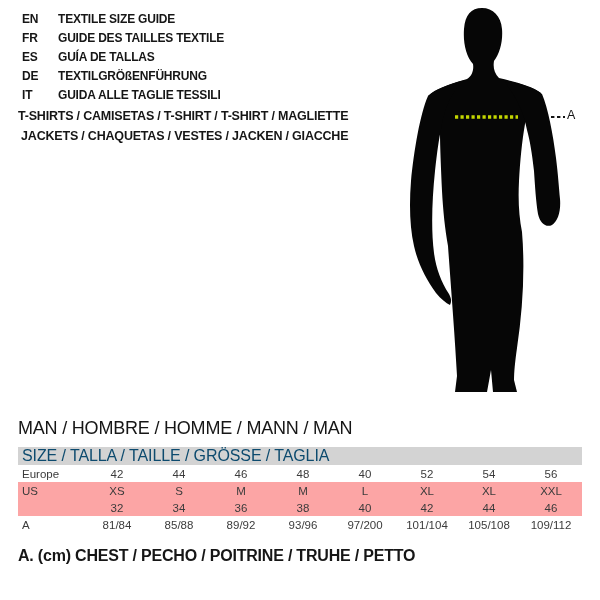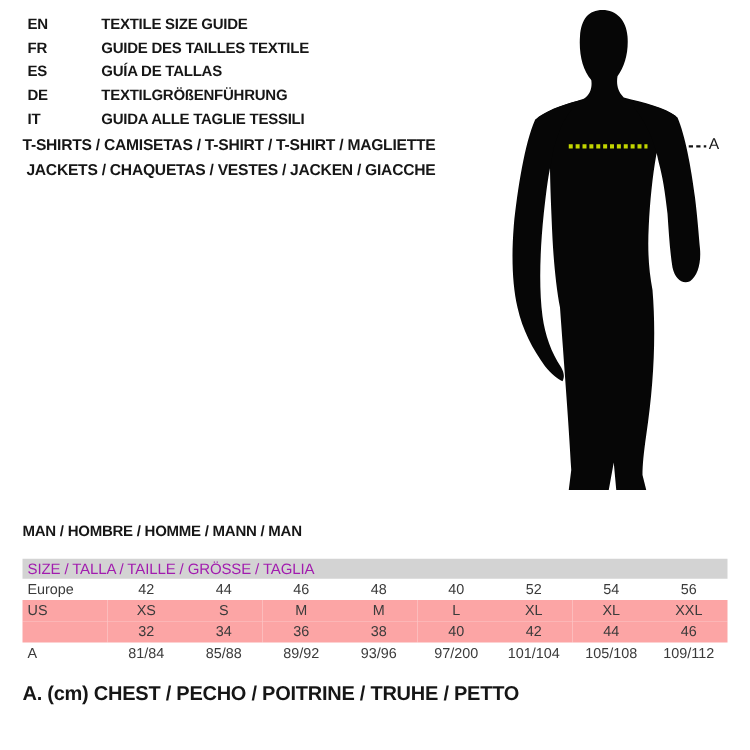--- a/index.html
+++ b/index.html
@@ -2,39 +2,39 @@
 <html><head>
 <meta charset="utf-8">
 <style>
   html,body{margin:0;padding:0;background:#ffffff;}
   #canvas{
     position:relative;width:600px;height:600px;background:#ffffff;overflow:hidden;
     font-family:"Liberation Sans", sans-serif;color:#161616;
   }
   
   .lang-list{position:absolute;left:22px;top:10px;}
-  .lang-row{display:flex;line-height:19px;font-size:12px;font-weight:700;letter-spacing:-0.2px;gap:23px;}
+  .lang-row{display:flex;line-height:19px;font-size:12px;font-weight:700;letter-spacing:-0.2px;}
   .lang-code{width:36px;flex:0 0 36px;}
   .lang-label{white-space:nowrap;}
   
   .categories{position:absolute;left:18px;top:106px;font-size:12.5px;font-weight:700;
     line-height:20px;letter-spacing:-0.2px;white-space:nowrap;text-align:right;}
   
   .figure-wrap{position:absolute;left:405px;top:6px;width:195px;height:392px;}
   .measure-label{position:absolute;left:567px;top:108px;font-size:12.5px;font-weight:400;color:#141414;}
   
-  .section-title{position:absolute;left:18px;top:418px;font-size:12px;font-weight:700;
+  .section-title{position:absolute;left:18px;top:418px;font-size:18px;font-weight:400;
     letter-spacing:-0.2px;white-space:nowrap;}
   
   .size-table{position:absolute;left:18px;top:447px;width:564px;border-collapse:collapse;
     table-layout:fixed;font-size:11.5px;color:#3b3b3b;}
   .size-table td{padding:0;height:17px;vertical-align:middle;text-align:center;}
   .size-table td.lbl{text-align:left;padding-left:4px;}
   .size-table tr.thead td{background:#d3d3d3;text-align:left;padding-left:4px;height:16px;
-    font-size:12px;color:#a21caf;letter-spacing:-0.1px;}
+    font-size:16px;color:#0c4a6e;letter-spacing:-0.1px;}
   .size-table tr.shaded td{background:#fca5a5;}
   
   .footnote{position:absolute;left:18px;top:547px;font-size:16px;font-weight:700;
     letter-spacing:-0.2px;white-space:nowrap;}
 </style>
 </head>
 <body>
 
 <div id="canvas">
 

